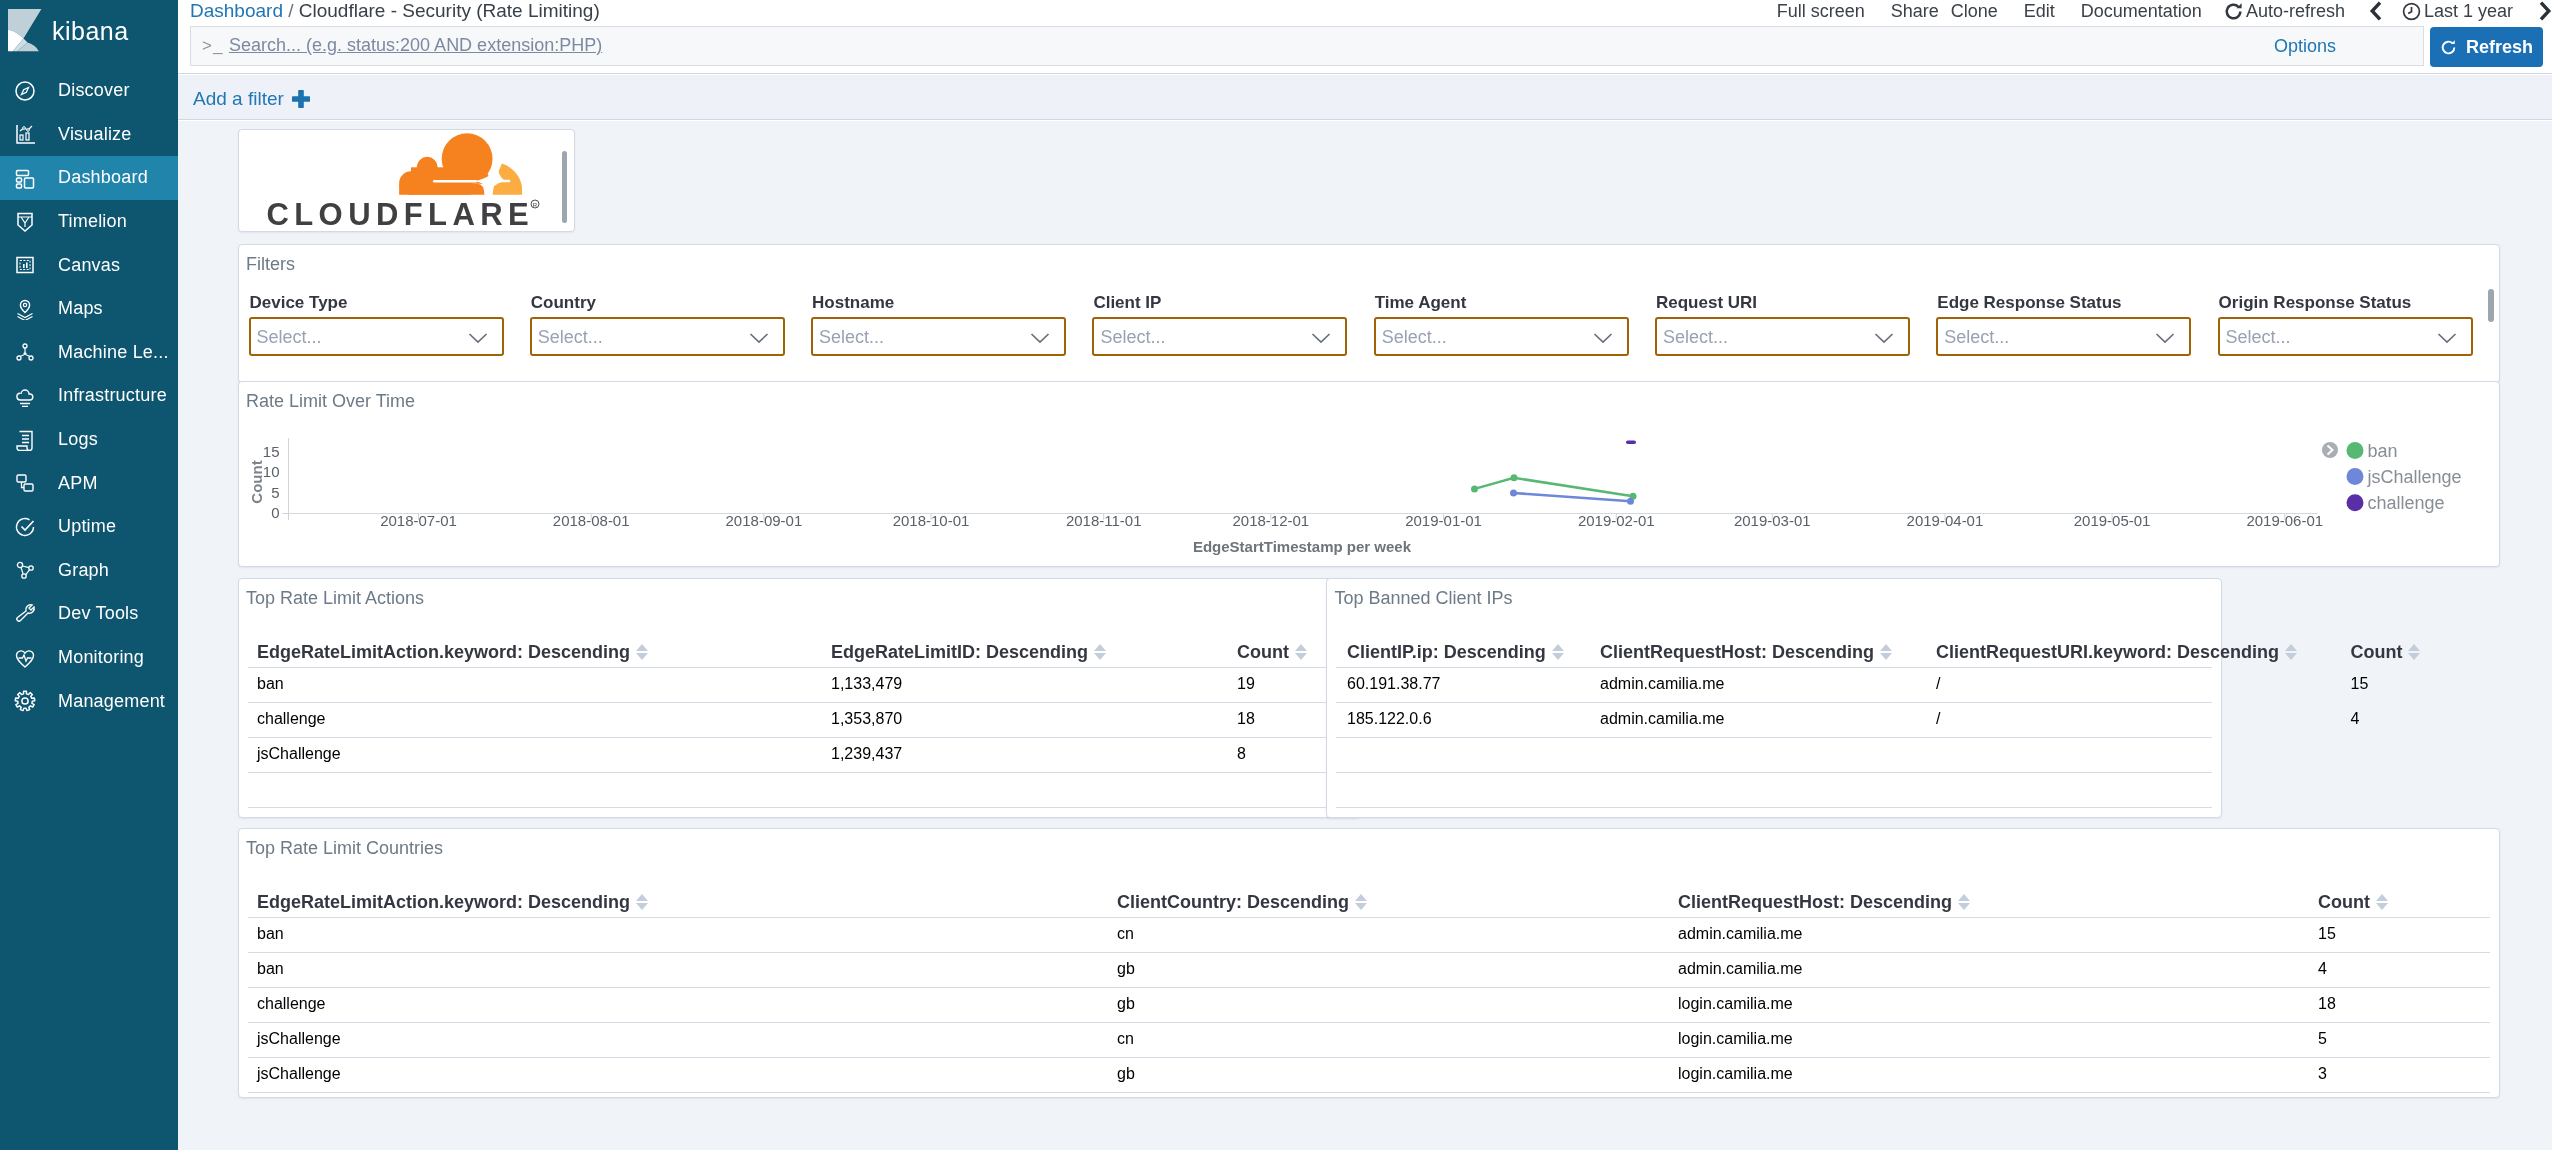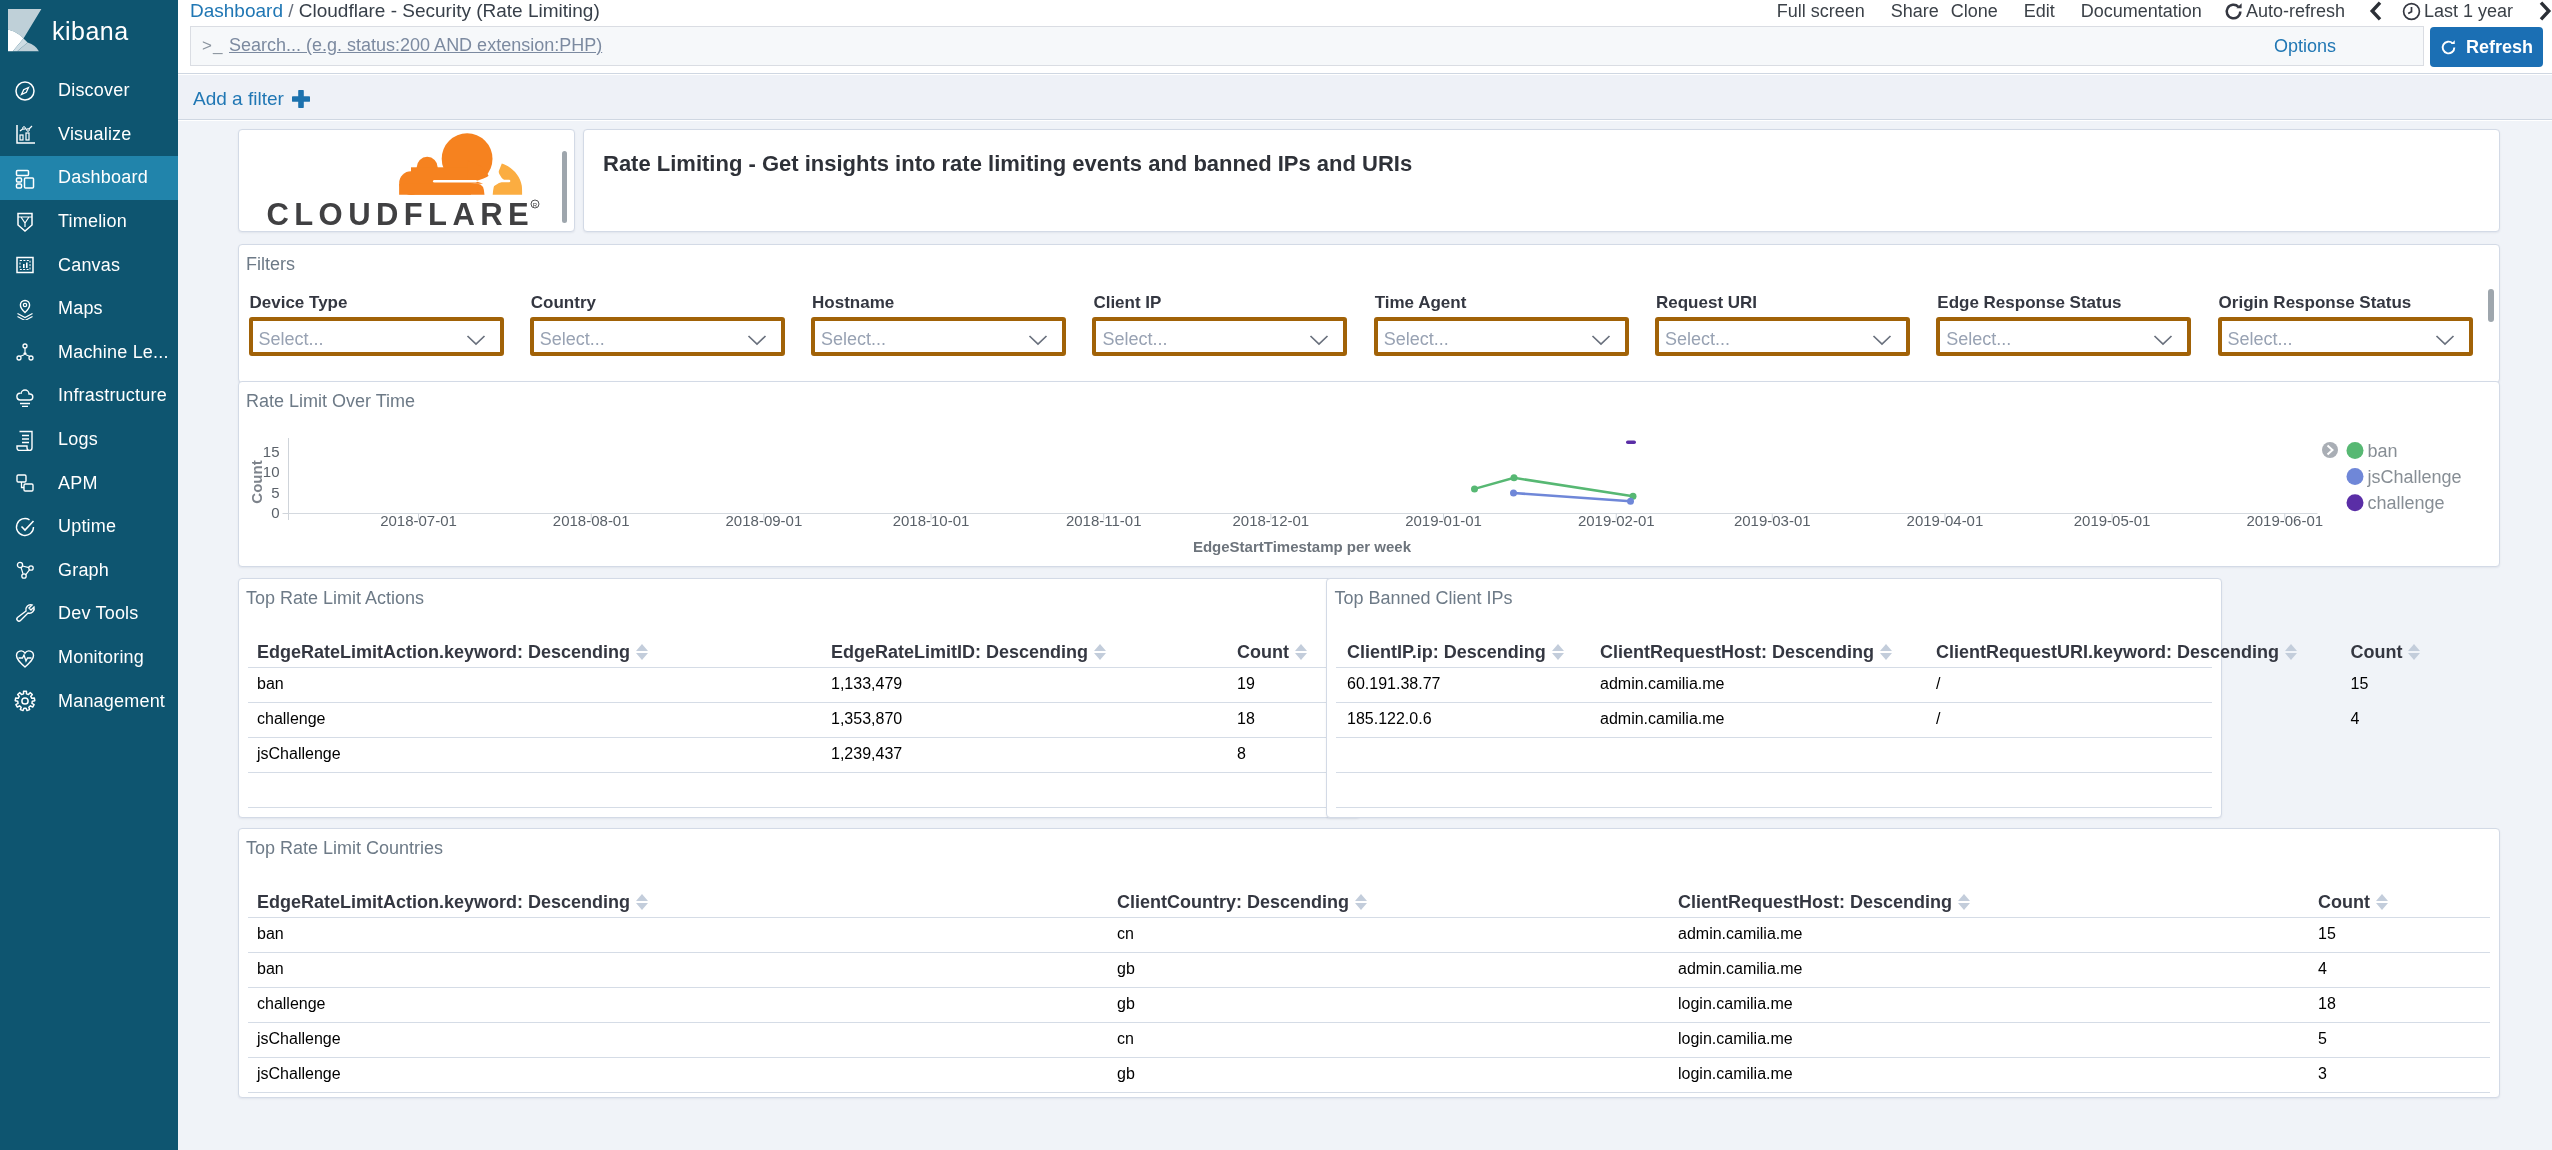--- a/index.html
+++ b/index.html
@@ -32,21 +32,21 @@
 #filterbar { position:absolute; left:178px; top:75px; right:0; height:44.5px; background:#eef1f7; border-bottom:1px solid #cfd7e2; }
 #filterbar .addf { position:absolute; left:15px; top:13px; color:#2077b4; font-size:19px; }
 
 
 #content { position:absolute; left:178px; top:120.5px; right:0; bottom:0; background:#f0f3f8; }
 .panel { position:absolute; background:#fff; border:1px solid #d3dae6; border-radius:4px; box-shadow:0 1px 2px rgba(50,60,90,0.08); }
 .ptitle { position:absolute; left:7.5px; top:9px; font-size:18px; color:#6d7a87; }
 
 
 .flabel { position:absolute; font-size:17px; font-weight:bold; color:#343741; white-space:nowrap; }
-.fselect { position:absolute; height:39px; width:255px; border:4px solid #a16207; background:#fff; border-radius:3px; }
+.fselect { position:absolute; height:39px; width:255px; border:2px solid #a16207; background:#fff; border-radius:3px; }
 .fselect .sp { position:absolute; left:6px; top:8px; font-size:18px; color:#98a2b3; }
 .fselect svg { position:absolute; right:14px; top:13px; }
 .hrow { position:absolute; font-size:18px; font-weight:bold; color:#343741; white-space:nowrap; }
 .cell { position:absolute; white-space:nowrap; }
 .hline { position:absolute; height:1px; background:#d5dce6; }
 .sorticon { display:inline-block; position:relative; width:12px; height:16px; margin-left:6px; vertical-align:-2px; }
 .sorticon:before { content:""; position:absolute; left:0; top:0; border-left:6px solid transparent; border-right:6px solid transparent; border-bottom:7px solid #c3cddb; }
 .sorticon:after { content:""; position:absolute; left:0; bottom:0; border-left:6px solid transparent; border-right:6px solid transparent; border-top:7px solid #c3cddb; }
 
 .scrollthumb { position:absolute; background:#9ea6ad; border-radius:3px; }
@@ -241,23 +241,20 @@
       <rect fill="#fff" x="35.5" y="47.1" width="44" height="2.7" rx="1.35"></rect>
       <path fill="#fff" d="M99,30 Q97.4,44.6 77,48.4 Q92.8,50.6 88.8,62 Q95.4,51.4 107.5,48.0 Q100.6,44.2 99,30 Z"></path>
       <rect fill="#fff" x="96" y="46.9" width="16.8" height="2.6" rx="1.3"></rect>
     </g>
     <text x="27.5" y="95" font-family="Liberation Sans" font-size="31" font-weight="bold" fill="#404042" letter-spacing="5.4">CLOUDFLARE</text>
     <circle cx="296" cy="74" r="4" fill="none" stroke="#404042" stroke-width="0.9"></circle>
     <text x="296" y="76.6" font-family="Liberation Sans" font-size="6" fill="#404042" text-anchor="middle">R</text>
   </svg>
   <div class="scrollthumb" style="right:7px;top:21px;width:5px;height:72px"></div>
 </div>
-    <div class="panel" style="left:405px;top:8.5px;width:1917px;height:103px">
-      <div style="position:absolute;left:19px;top:21px;font-size:22px;font-weight:bold;color:#2e3138">Rate Limiting - Get insights into rate limiting events and banned IPs and URIs</div>
-    </div>
     <div class="panel" style="left:59.5px;top:123px;width:2262.5px;height:139px">
       <div class="ptitle">Filters</div>
       <div class="flabel" style="left:11px;top:48px">Device Type</div>
       <div class="fselect" style="left:10px;top:72px">
           <span class="sp">Select...</span>
           <svg width="20" height="12" viewBox="0 0 20 12">
           <path d="M1.5 2 L10 10 L18.5 2" fill="none" stroke="#69707d" stroke-width="1.7"></path>
         </svg>
         </div>
       <div class="flabel" style="left:292.3px;top:48px">Country</div>

